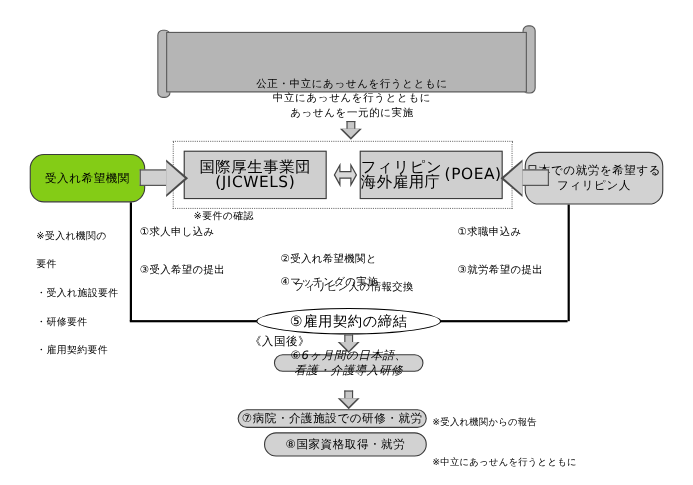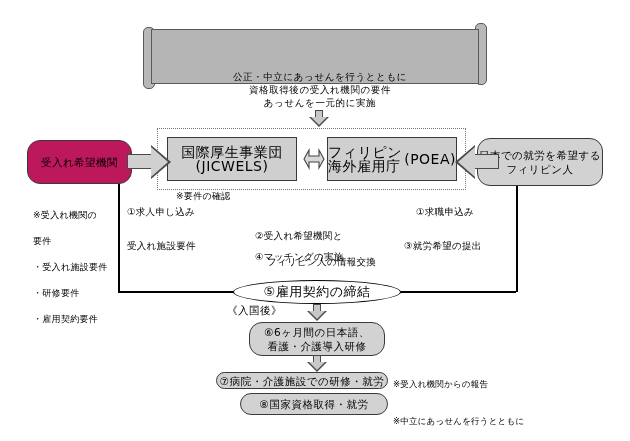--- a/index.html
+++ b/index.html
@@ -93,21 +93,21 @@
     border-top:15px solid transparent;border-bottom:15px solid transparent;
     border-right:17px solid #d0d0d0;
   }
 
   
   .rbox{
     border:1.3px solid #3a3a3a;border-radius:13px;
     box-sizing:border-box;display:flex;align-items:center;justify-content:center;
     text-align:center;font-size:10.5px;line-height:14px;letter-spacing:0.5px;
   }
-  .rbox.white{background:#be185d;}
+  .rbox.white{background:#84cc16;}
   .rbox.gray{background:#d2d2d2;}
   .sbox{
     border:1.3px solid #3a3a3a;background:#cfcfcf;
     box-sizing:border-box;display:flex;align-items:center;justify-content:center;
     text-align:left;font-size:14px;line-height:14px;letter-spacing:0.5px;
   }
   .dotbox{
     border:1.4px dotted #777;box-sizing:border-box;background:transparent;
   }
 
@@ -138,21 +138,21 @@
 <div id="canvas">
 
   <div class="abs scroll-wrap">
     <div class="scroll-curl left"></div>
     <div class="scroll-curl right"></div>
     <div class="scroll-body"></div>
   </div>
 
   <div class="abs subcap">
     <div>公正・中立にあっせんを行うとともに</div>
-    <div>資格取得後の受入れ機関の要件</div>
+    <div>中立にあっせんを行うとともに</div>
     <div>あっせんを一元的に実施</div>
   </div>
 
   <div class="abs arr-down" style="left:309px;top:110px;">
     <div class="stem"></div>
       <div class="head"></div>
       <div class="head2"></div>
   </div>
 
   <div class="abs dotbox" style="left:157px;top:128px;width:309px;height:62px;"></div>
@@ -198,48 +198,48 @@
 
   <div class="abs note" style="left:33px;top:196px;width:110px;">
     <div>※受入れ機関の</div>
     <div>要件</div>
     <div>・受入れ施設要件</div>
     <div>・研修要件</div>
     <div>・雇用契約要件</div>
   </div>
 
   <div class="abs step" style="left:127px;top:205px;">①求人申し込み</div>
-  <div class="abs step" style="left:127px;top:239px;">受入れ施設要件</div>
+  <div class="abs step" style="left:127px;top:239px;">③受入希望の提出</div>
 
   <div class="abs step" style="left:255px;top:216px;">
     <div>②受入れ希望機関と</div>
     <div style="padding-left:12px;">フィリピン人の情報交換</div>
   </div>
   <div class="abs step" style="left:255px;top:250px;">④マッチングの実施</div>
 
   <div class="abs step" style="left:416px;top:205px;">①求職申込み</div>
-  <div class="abs step" style="left:404px;top:239px;">③就労希望の提出</div>
+  <div class="abs step" style="left:416px;top:239px;">③就労希望の提出</div>
 
   <div class="abs vline" style="left:118px;top:184px;height:108px;"></div>
   <div class="abs vline" style="left:516px;top:186px;height:106px;"></div>
   <div class="abs hline" style="left:118px;top:291px;width:398px;"></div>
 
   <div class="abs ellipse" style="left:233px;top:280px;width:168px;height:24px;">
     <span>⑤雇用契約の締結</span>
   </div>
 
   <div class="abs nyukoku" style="left:199px;top:304px;">《入国後》</div>
 
   <div class="abs arr-down" style="left:307px;top:304px;">
     <div class="stem"></div>
       <div class="head"></div>
       <div class="head2"></div>
   </div>
 
-  <div class="abs rbox gray" style="left:249px;top:322px;width:136px;height:34px;flex-direction:column;">
+  <div class="abs rbox gray" style="left:249px;top:322px;width:136px;height:16px;flex-direction:column;font-style:italic;">
     <span>⑥6ヶ月間の日本語、</span>
     <span>看護・介護導入研修</span>
   </div>
 
   <div class="abs arr-down" style="left:307px;top:355px;">
     <div class="stem"></div>
       <div class="head"></div>
       <div class="head2"></div>
   </div>
 

